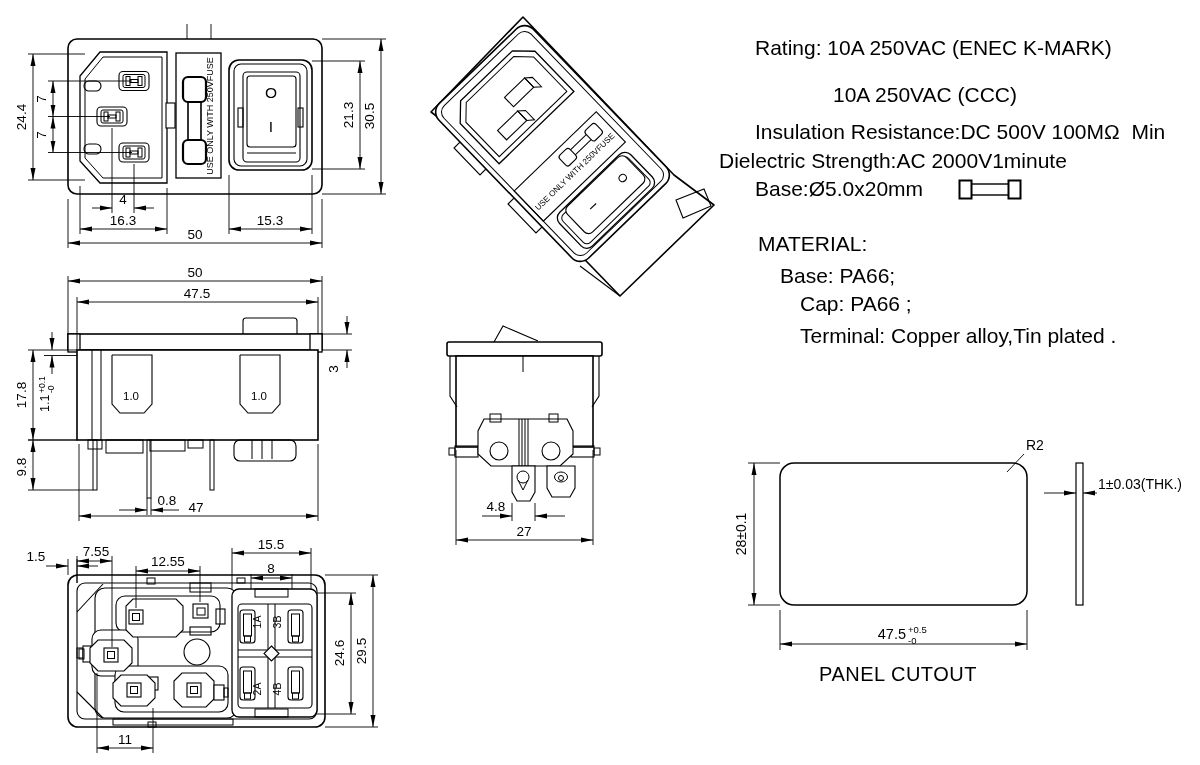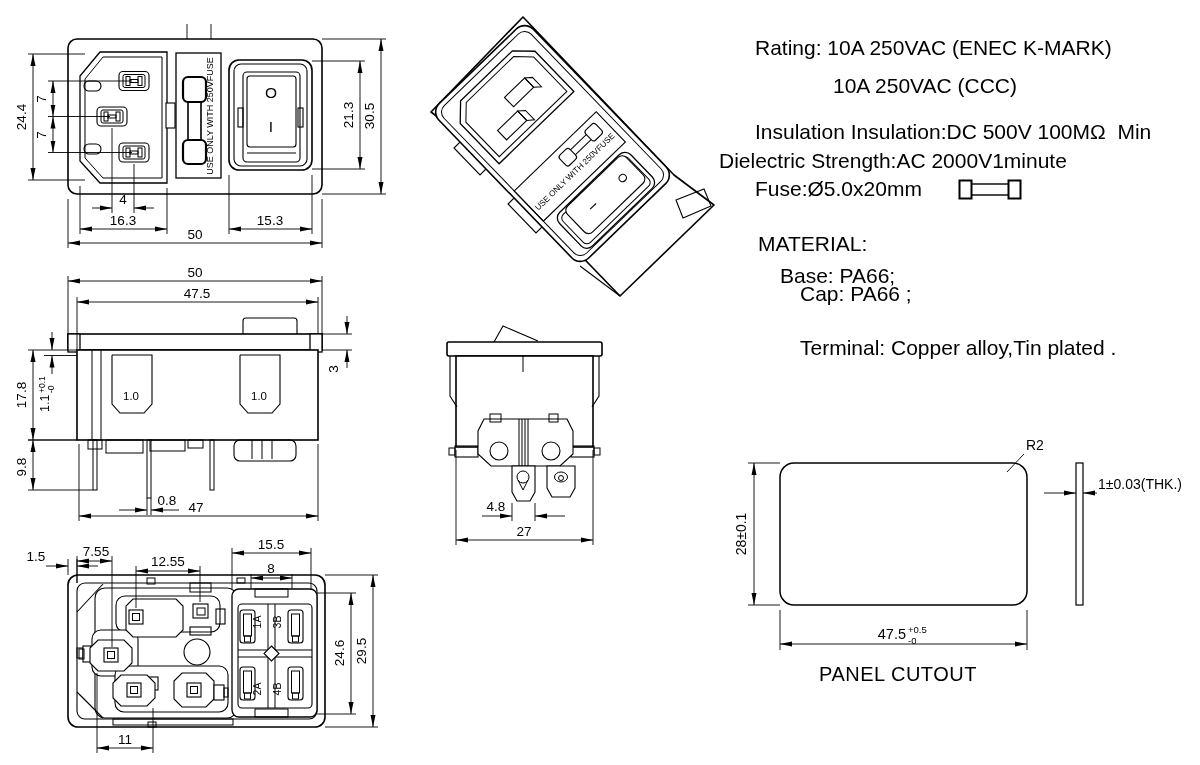--- a/index.html
+++ b/index.html
@@ -348,28 +348,28 @@
     <path class="dim me" d="M1044,493 H1076"></path>
         <path class="dim ms" d="M1083,493 H1097"></path>
     <text x="1098" y="489" font-size="14">1±0.03(THK.)</text>
     <text x="898" y="681" font-size="20" text-anchor="middle" letter-spacing="0.5">PANEL CUTOUT</text>
   </g>
 </svg>
 
   
   <div>
     <div class="spec" style="left:755px;top:36px">Rating: 10A 250VAC (ENEC K-MARK)</div>
-    <div class="spec" style="left:833px;top:74px">10A 250VAC (CCC)</div>
-    <div class="spec" style="left:755px;top:120px">Insulation Insulation:DC 500V 100MΩ  Min</div>
+    <div class="spec" style="left:833px;top:83px">10A 250VAC (CCC)</div>
+    <div class="spec" style="left:755px;top:120px">Insulation Resistance:DC 500V 100MΩ  Min</div>
     <div class="spec" style="left:719px;top:149px">Dielectric Strength:AC 2000V1minute</div>
-    <div class="spec" style="left:755px;top:177px">Fuse:Ø5.0x20mm</div>
+    <div class="spec" style="left:755px;top:177px">Base:Ø5.0x20mm</div>
     <svg style="position:absolute;left:958px;top:178px" width="64" height="24">
       <rect x="13" y="6" width="38" height="11" fill="#fff" stroke="#000" stroke-width="1.4"></rect>
       <rect x="1.5" y="2.5" width="12" height="18" fill="#fff" stroke="#000" stroke-width="2"></rect>
       <rect x="50.5" y="2.5" width="12" height="18" fill="#fff" stroke="#000" stroke-width="2"></rect>
     </svg>
     <div class="spec" style="left:758px;top:232px">MATERIAL:</div>
     <div class="spec" style="left:780px;top:264px">Base: PA66;</div>
-    <div class="spec" style="left:800px;top:282px">Cap: PA66 ;</div>
-    <div class="spec" style="left:800px;top:336px">Terminal: Copper alloy,Tin plated .</div>
+    <div class="spec" style="left:800px;top:292px">Cap: PA66 ;</div>
+    <div class="spec" style="left:800px;top:324px">Terminal: Copper alloy,Tin plated .</div>
   </div>
 
 </div>
 
 </body></html>

